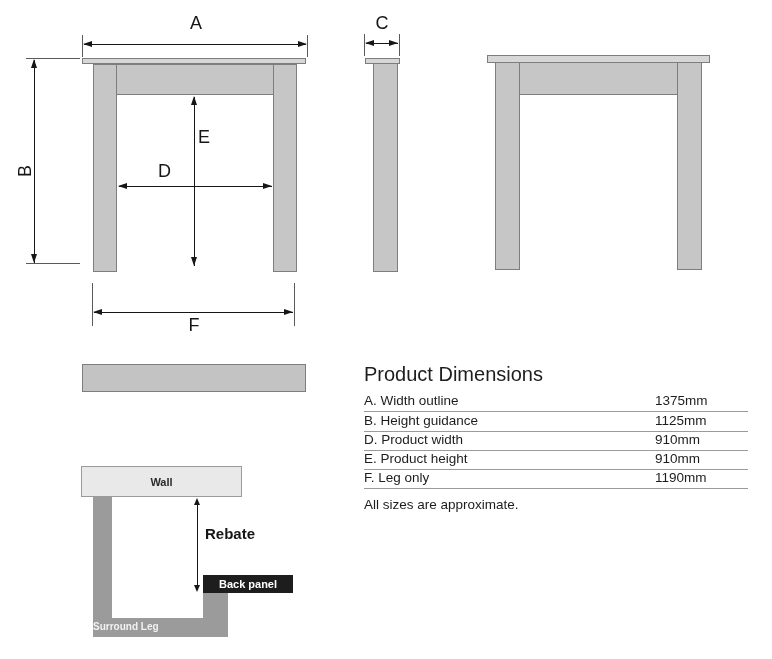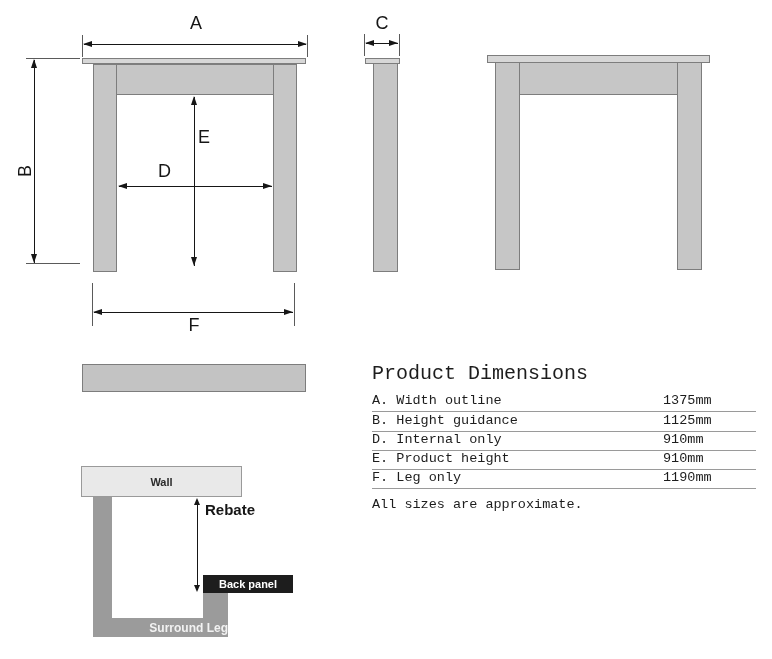--- a/index.html
+++ b/index.html
@@ -29,26 +29,26 @@
 
   
   .wall { position:absolute; left:81px; top:466px; width:161px; height:31px;
           background:#e9e9e9; border:1px solid #9a9a9a;
           display:flex; align-items:center; justify-content:center;
           font-size:11px; font-weight:bold; color:#2b2b2b; }
   .sleg { position:absolute; background:#9b9b9b; }
   .backpanel { position:absolute; left:203px; top:575px; width:90px; height:18px;
           background:#1d1d1d; display:flex; align-items:center; justify-content:center;
           font-size:11px; font-weight:bold; color:#ffffff; }
-  .sleg-label { position:absolute; left:93px; top:621px; width:135px; text-align:right;
-          font-size:12px; font-weight:bold; color:#f2f2f2; }
-  .rebate-label { position:absolute; left:205px; top:501px; font-size:15px; font-weight:bold; color:#161616; }
+  .sleg-label { position:absolute; left:93px; top:621px; width:135px; text-align:left;
+          font-size:10px; font-weight:bold; color:#f2f2f2; }
+  .rebate-label { position:absolute; left:205px; top:525px; font-size:15px; font-weight:bold; color:#161616; }
 
   
-  .panel { position:absolute; left:372px; top:362px; width:384px; color:#1d1d1d;font-family:Liberation Mono, monospace; }
+  .panel { position:absolute; left:364px; top:362px; width:384px; color:#1d1d1d; }
   .panel-title { font-size:20px; line-height:24px; font-weight:400; color:#1d1d1d; margin-bottom:7px; }
   .drow { position:relative; height:19.3px; border-bottom:1px solid #9a9a9a; font-size:13.5px; }
   .drow .lab { position:absolute; left:0; bottom:3px; }
   .drow .val { position:absolute; left:291px; bottom:3px; }
   .notes { margin-top:6px; font-size:13.5px; line-height:20.5px; color:#1d1d1d; }
 </style>
 </head>
 <body>
 
 <div id="canvas">
@@ -138,21 +138,21 @@
 
     <div class="drow">
       <span class="lab">A. Width outline</span>
       <span class="val">1375mm</span>
     </div>
     <div class="drow">
       <span class="lab">B. Height guidance</span>
       <span class="val">1125mm</span>
     </div>
     <div class="drow">
-      <span class="lab">D. Internal only</span>
+      <span class="lab">D. Product width</span>
       <span class="val">910mm</span>
     </div>
     <div class="drow">
       <span class="lab">E. Product height</span>
       <span class="val">910mm</span>
     </div>
     <div class="drow">
       <span class="lab">F. Leg only</span>
       <span class="val">1190mm</span>
     </div>

